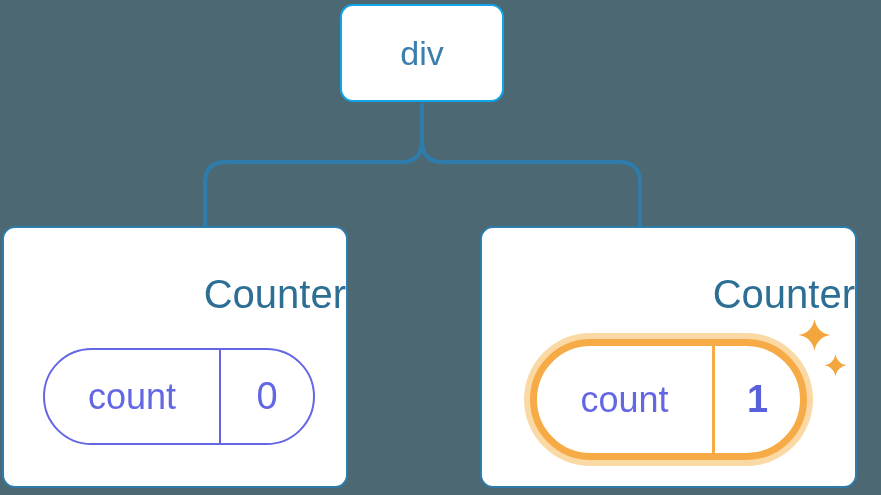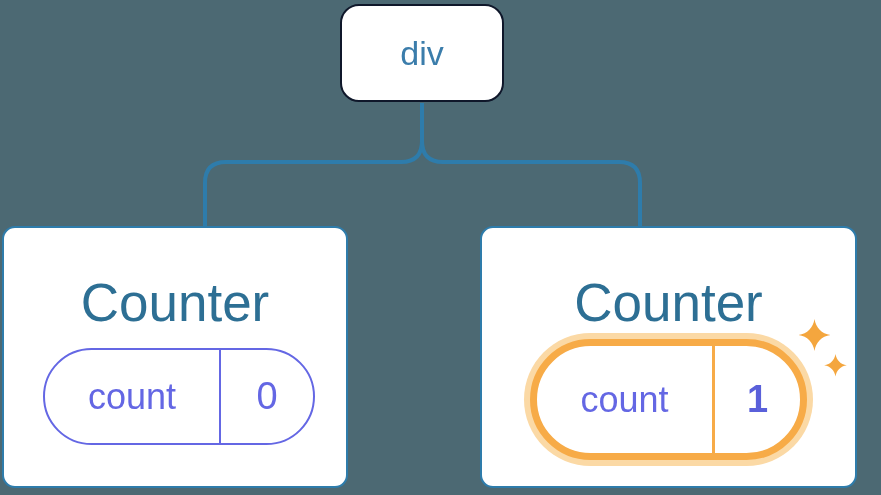--- a/index.html
+++ b/index.html
@@ -15,22 +15,22 @@
     position: absolute;
     left: 0; top: 0;
     width: 881px; height: 495px;
     z-index: 0;
   }
   .node-root {
     position: absolute;
     left: 340px; top: 4px;
     width: 164px; height: 98px;
     background: #ffffff;
-    border: 2px solid #0f172a;
-    border-radius: 19px;
+    border: 2px solid #0ea5e9;
+    border-radius: 13px;
     box-sizing: border-box;
     display: flex; align-items: center; justify-content: center;
     z-index: 1;
   }
   .node-root-label {
     font-size: 34px;
     font-weight: 500;
     color: #3b7dab;
   }
   .card {
@@ -40,22 +40,22 @@
     background: #ffffff;
     border: 2px solid #2e7cab;
     border-radius: 13px;
     box-sizing: border-box;
     z-index: 1;
   }
   .card-left  { left: 2px;   width: 346px; }
   .card-right { left: 480px; width: 377px; }
   .card-title {
     margin-top: 44px;
-    text-align: center;
-    font-size: 53px;
+    text-align: right;
+    font-size: 40px;
     font-weight: 500;
     color: #2d6f94;
   }
   
   .pill-plain {
     position: absolute;
     left: 39px; top: 120px;
     width: 272px; height: 97px;
     border: 2px solid #6467e4;
     border-radius: 60px;

